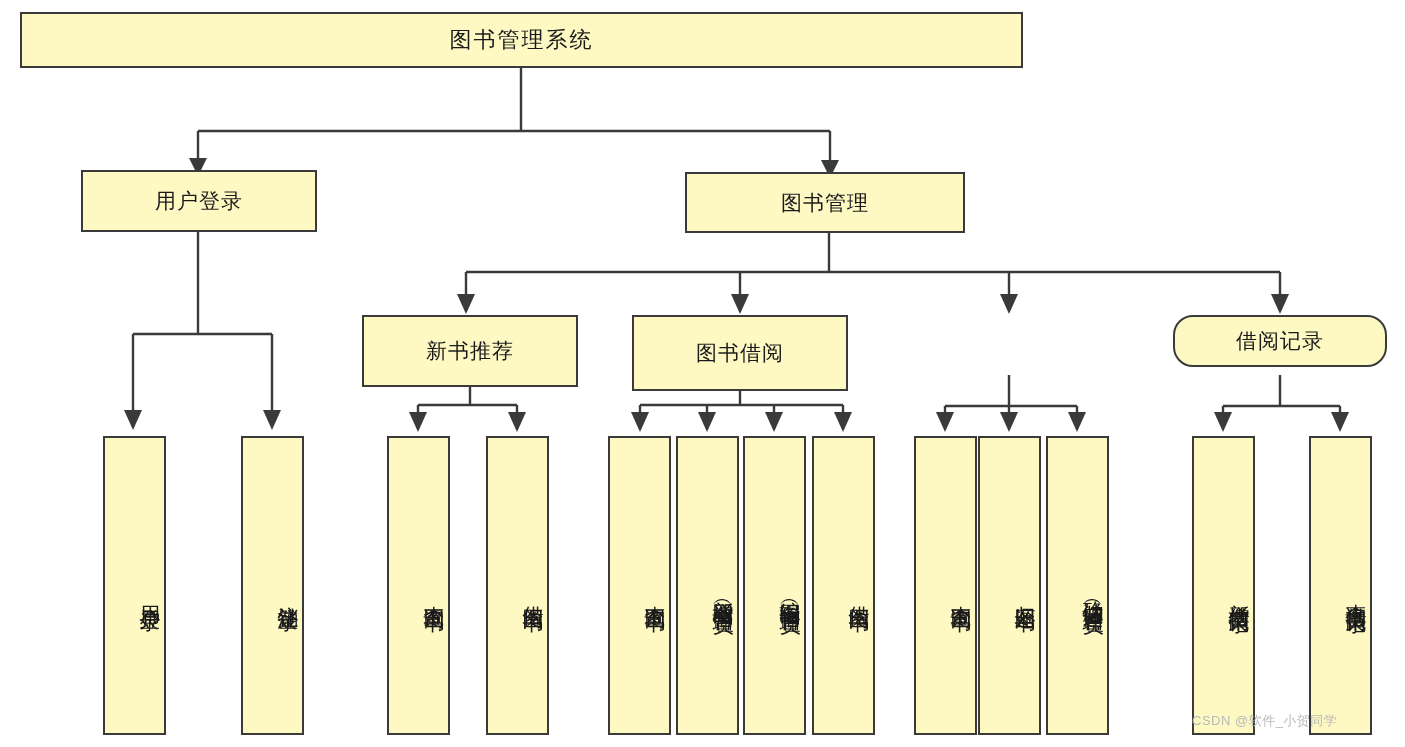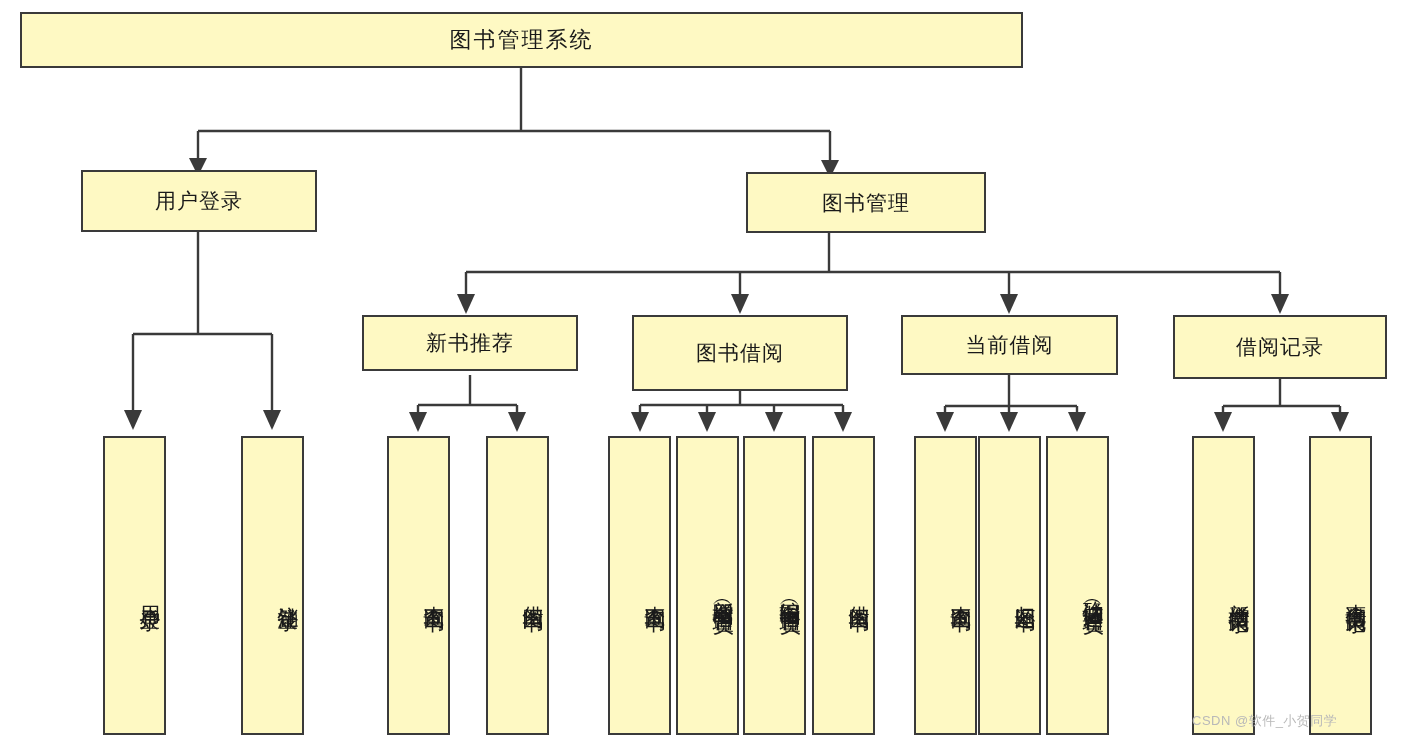--- a/index.html
+++ b/index.html
@@ -80,26 +80,25 @@
     <path d="M1280 375 L1280 406 M1223 406 L1340 406"></path>
     <path d="M1223 406 L1223 414"></path>
     <polygon points="1214,412 1232,412 1223,432"></polygon>
     <path d="M1340 406 L1340 414"></path>
     <polygon points="1331,412 1349,412 1340,432"></polygon>
   </svg>
 
   <div class="node h root" style="left:20px;top:12px;width:1003px;height:56px;">图书管理系统</div>
 
   <div class="node h" style="left:81px;top:170px;width:236px;height:62px;">用户登录</div>
-  <div class="node h" style="left:746px;top:172px;width:240px;height:61px;">图书管理</div>
+  <div class="node h" style="left:685px;top:172px;width:280px;height:61px;">图书管理</div>
 
-  <div class="node h" style="left:362px;top:315px;width:216px;height:56px;">新书推荐</div>
+  <div class="node h" style="left:362px;top:315px;width:216px;height:72px;">新书推荐</div>
   <div class="node h" style="left:632px;top:315px;width:216px;height:76px;">图书借阅</div>
-  <div class="node h" style="left:901px;top:315px;width:217px;height:60px;">当前借阅</div>
-  <div class="node h" style="left:1173px;top:315px;width:214px;height:64px;">借阅记录</div>
+  <div class="node h" style="left:1173px;top:315px;width:214px;height:52px;border-radius:20px;">借阅记录</div>
 
   <div class="node v" style="left:103px;top:436px;width:63px;height:299px;">用户登录</div>
   <div class="node v" style="left:241px;top:436px;width:63px;height:299px;">注销登录</div>
 
   <div class="node v" style="left:387px;top:436px;width:63px;height:299px;">查询图书</div>
   <div class="node v" style="left:486px;top:436px;width:63px;height:299px;">借阅图书</div>
 
   <div class="node v" style="left:608px;top:436px;width:63px;height:299px;">查询图书</div>
   <div class="node v" style="left:676px;top:436px;width:63px;height:299px;">新增图书（管理员）</div>
   <div class="node v" style="left:743px;top:436px;width:63px;height:299px;">编辑图书（管理员）</div>

